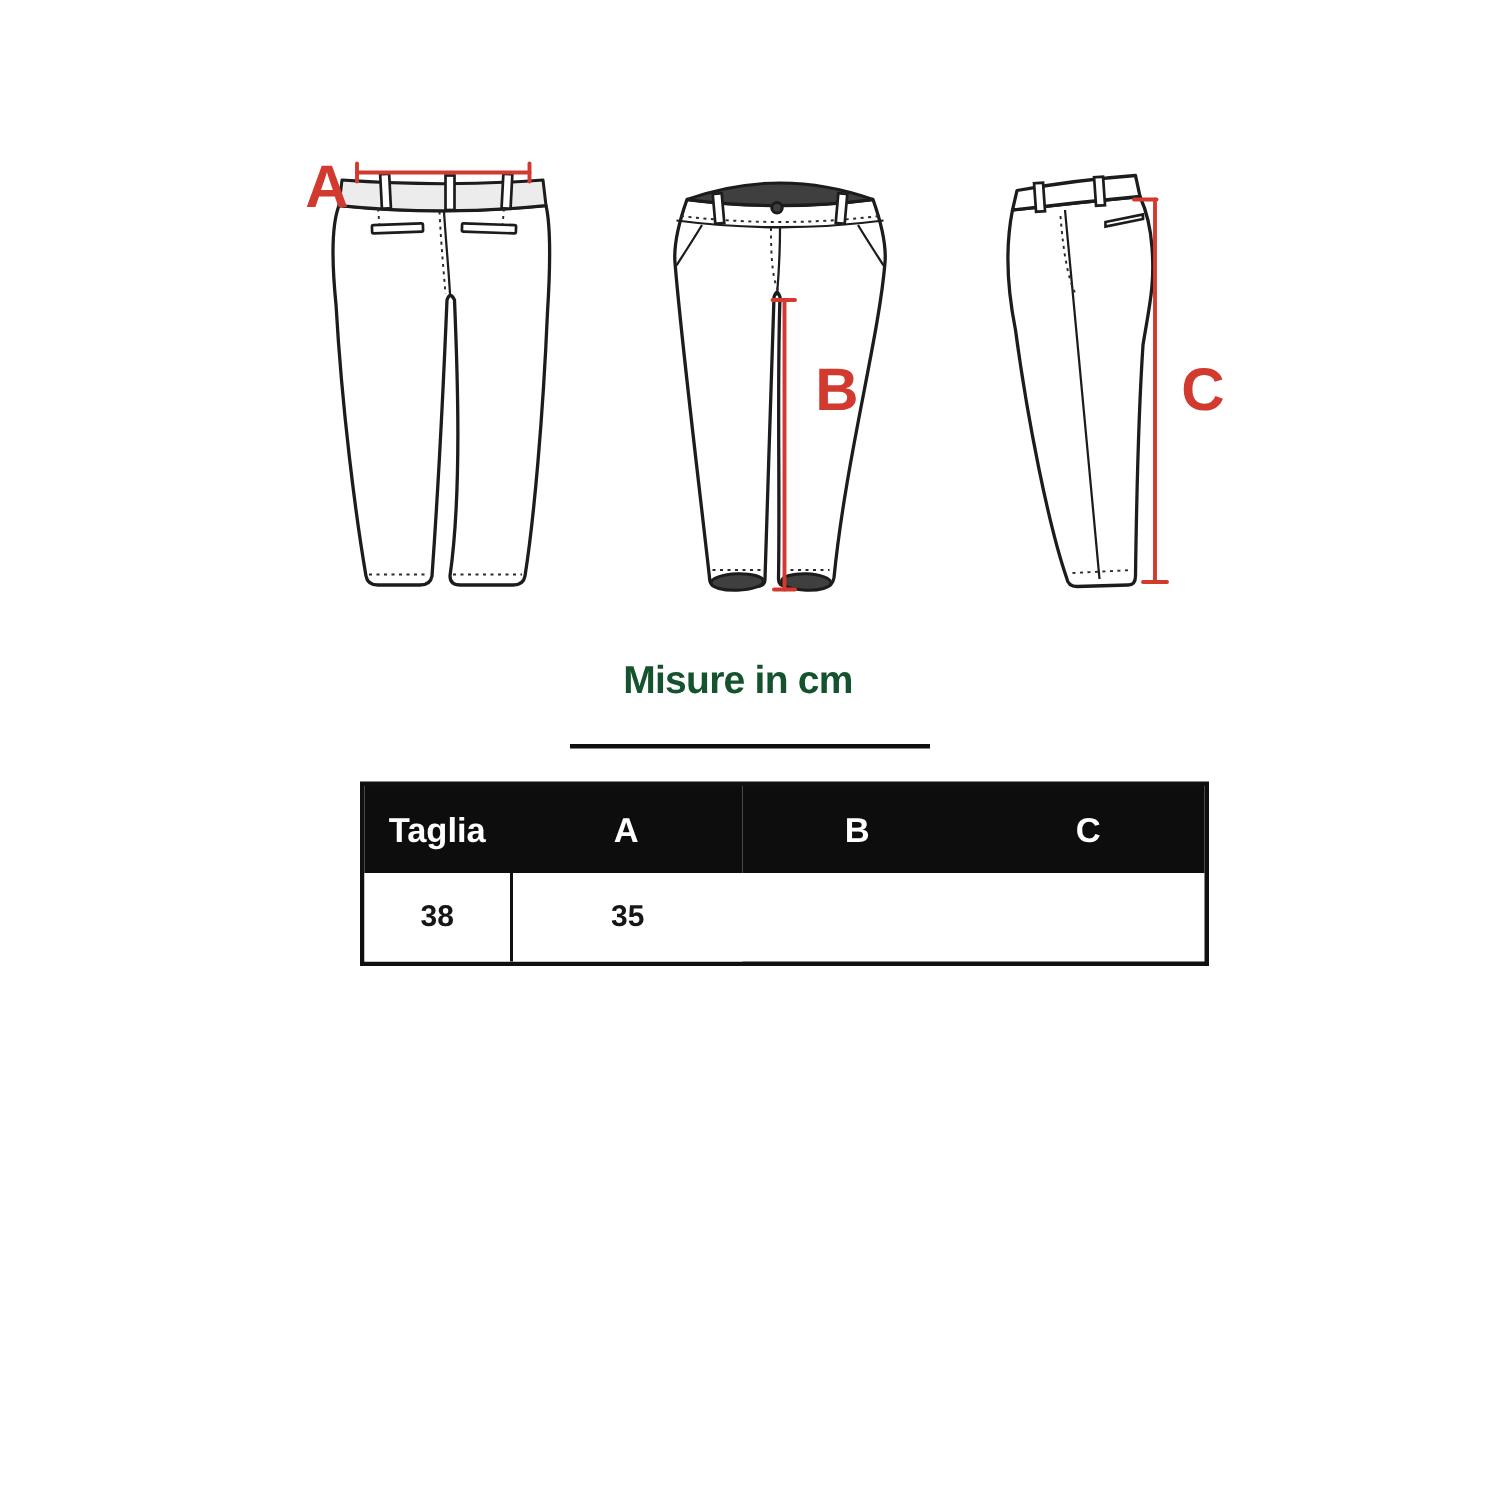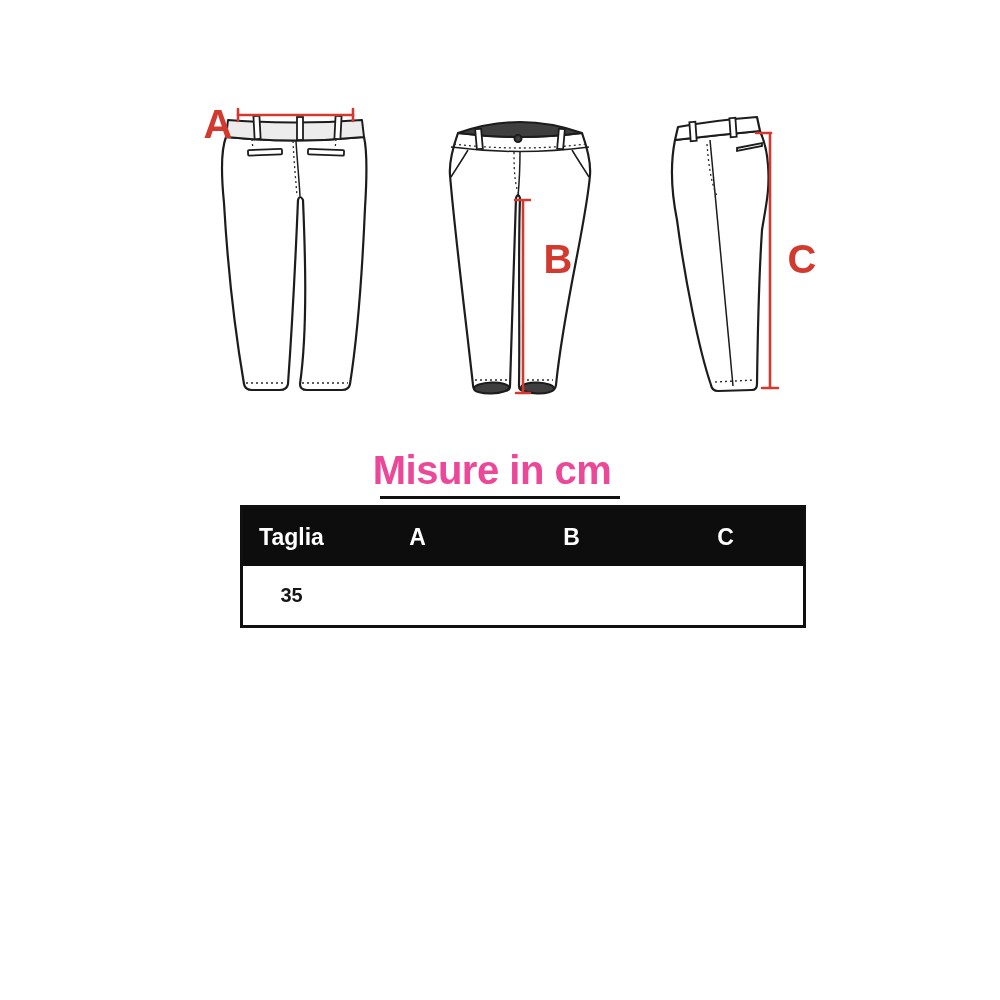--- a/index.html
+++ b/index.html
@@ -18,27 +18,27 @@
   svg .loop{fill:#ffffff;stroke:#1c1c1c;stroke-width:1.8;}
   svg .thin{fill:none;stroke:#1c1c1c;stroke-width:1.5;}
   svg .dotted{fill:none;stroke:#2a2a2a;stroke-width:1.3;stroke-dasharray:2 3;}
   svg .red{stroke:#d33a2f;stroke-width:2.6;fill:none;stroke-linecap:round;}
   svg text.measure{
     font-family:"Liberation Sans","DejaVu Sans",sans-serif;
     font-weight:bold;font-size:40px;fill:#d33a2f;text-anchor:middle;
   }
 
   .section-title{
-    position:absolute;left:342px;top:448px;width:300px;text-align:center;
-    font-size:40px;font-weight:bold;letter-spacing:-0.5px;color:#ec4899;
+    position:absolute;left:342px;top:438px;width:300px;text-align:center;
+    font-size:26px;font-weight:bold;letter-spacing:-0.5px;color:#14532d;
   }
   .title-underline{position:absolute;left:380px;top:496px;width:240px;height:3px;background:#101010;}
 
   .size-table{
-    position:absolute;left:240px;top:505px;width:566px;
+    position:absolute;left:240px;top:521px;width:566px;
     border:3px solid #101010;box-sizing:border-box;
     display:grid;grid-template-columns:97px 155px 153px 155px;grid-template-rows:58px 59px;
   }
   .size-table .th{
     background:#0d0d0d;color:#ffffff;display:flex;align-items:center;justify-content:center;
     font-size:23px;font-weight:bold;
   }
   .size-table .td{
     background:#ffffff;color:#161616;display:flex;align-items:center;justify-content:center;
     font-size:20px;font-weight:bold;
@@ -152,16 +152,17 @@
   </svg>
 
   <div class="section-title">Misure in cm</div>
   <div class="title-underline"></div>
 
   <div class="size-table">
     <div class="th">Taglia</div>
     <div class="th">A</div>
     <div class="th">B</div>
     <div class="th">C</div>
+    <div class="td">38</div>
     <div class="td">35</div>
   </div>
 
 </div>
 
 </body></html>

